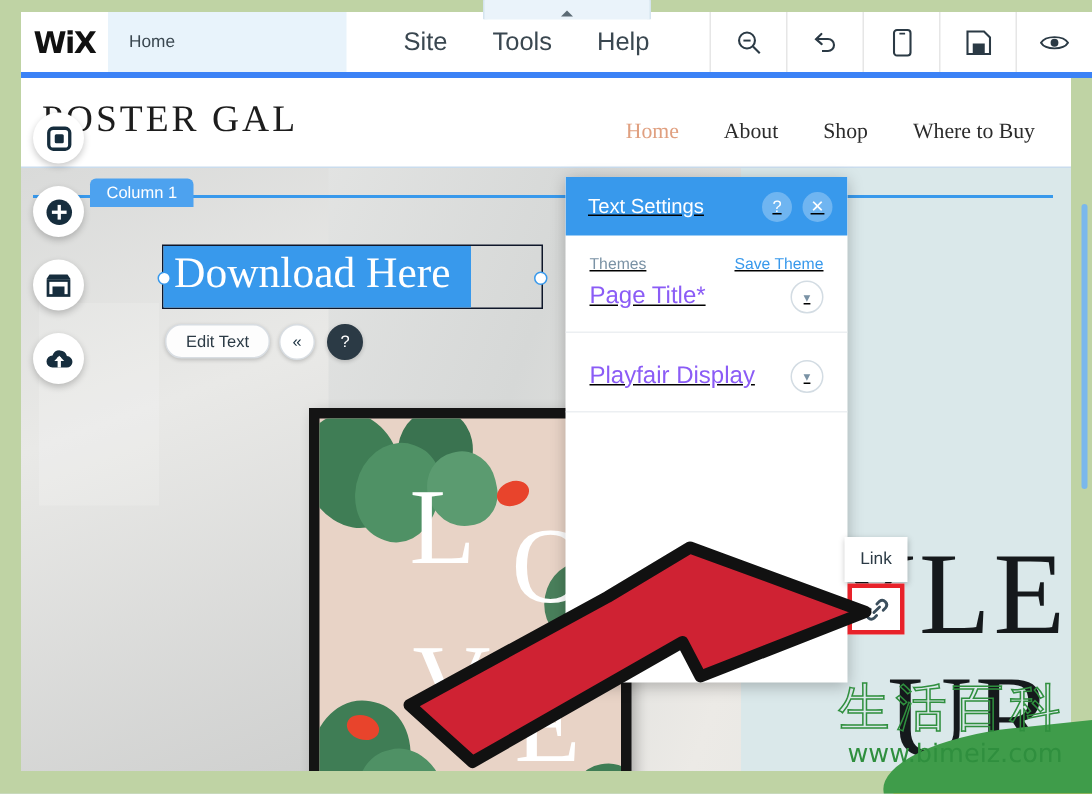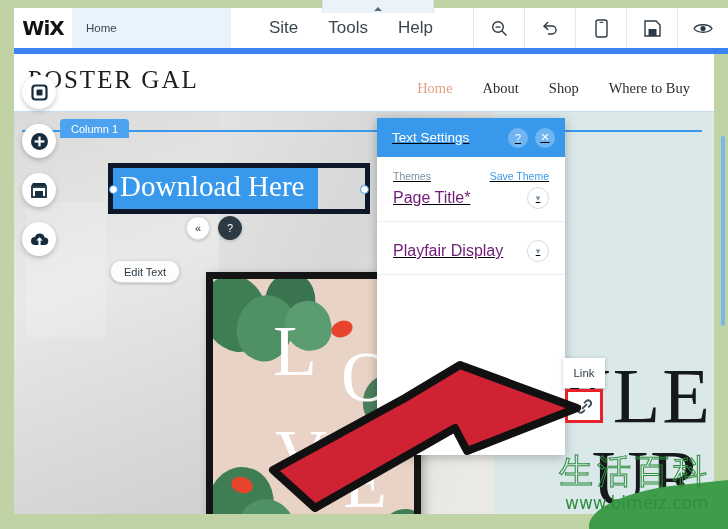--- a/index.html
+++ b/index.html
@@ -9,21 +9,21 @@
   }
   .stage{position:absolute;inset:0;width:728px;height:529px;overflow:hidden;}
 
   
   .green-frame{position:absolute;inset:0;background:#bfd3a4;}
 
   
   .topbar{
     position:absolute;left:14px;top:8px;width:714px;height:40px;
     background:#ffffff;display:flex;align-items:stretch;
-    border-bottom:6px solid #3b82f6;z-index:40;
+    border-bottom:4px solid #3b82f6;z-index:40;
   }
   .tb-logo{
     width:58px;display:flex;align-items:center;justify-content:center;
     font-weight:bold;font-size:20px;letter-spacing:-1px;color:#111;
     font-family:"DejaVu Sans",sans-serif;
   }
   .tb-home{
     background:#e8f3fb;flex:0 0 145px;display:flex;align-items:center;
     padding-left:14px;font-size:11.5px;color:#3a4750;
   }
@@ -139,42 +139,42 @@
     position:absolute;left:22px;top:130px;width:680px;height:2px;
     background:#3899ec;z-index:20;
   }
   .coltab{
     position:absolute;left:60px;top:119px;height:19px;padding:0 11px;
     background:#4da2ef;color:#fff;font-size:11px;border-radius:4px 4px 0 0;
     display:flex;align-items:center;z-index:21;
   }
   .sel-box{
     position:absolute;left:108px;top:163px;width:252px;height:41px;
-    border:5px solid #0f172a;z-index:22;
+    border:1px solid #0f172a;z-index:22;
   }
   .sel-hl{
     position:absolute;left:0;top:0;width:205px;height:100%;
     background:#3899ec;
   }
   .sel-text{
     position:absolute;left:7px;top:2px;font-family:"Liberation Serif",serif;
     font-size:29px;color:#ffffff;white-space:nowrap;
   }
   .handle{
     position:absolute;width:7px;height:7px;border-radius:50%;background:#fff;
     border:1px solid #3899ec;
   }
   .h-l{left:-4px;top:17px;}
   .h-r{right:-4px;top:17px;}
 
   .edit-pill{
     position:absolute;left:110px;top:216px;height:21px;padding:0 13px;
     background:#fdfdfd;border:1px solid #d8dde2;border-radius:11px;
     display:flex;align-items:center;font-size:11px;color:#2b3a45;
-    box-shadow:0 1px 3px rgba(0,0,0,.2);z-index:26;margin-top:44px;
+    box-shadow:0 1px 3px rgba(0,0,0,.2);z-index:26;
   }
   .rnd-btn{
     position:absolute;width:22px;height:22px;border-radius:50%;background:#fff;
     border:1px solid #d8dde2;box-shadow:0 1px 3px rgba(0,0,0,.2);
     display:flex;align-items:center;justify-content:center;
     font-size:11px;color:#162d3d;z-index:26;
   }
   .rb1{left:186px;top:216px;}
   .rb2{left:218px;top:216px;background:#2b3a45;color:#fff;border-color:#2b3a45;}
 
@@ -193,21 +193,21 @@
   .circ-btn{
     width:20px;height:20px;border-radius:50%;background:rgba(255,255,255,.28);
     color:#fff;font-size:11px;display:flex;align-items:center;justify-content:center;
     margin-left:7px;
   }
   .sect{padding:13px 16px 12px 16px;border-bottom:1px solid #eceff2;position:relative;}
   .sect-top{display:flex;justify-content:space-between;align-items:center;}
   .lbl{font-size:10.5px;color:#7a92a5;}
   .lnk{font-size:10.5px;color:#3899ec;}
   .val-row{display:flex;justify-content:space-between;align-items:center;margin-top:5px;}
-  .val{font-size:16px;color:#701a75;}
+  .val{font-size:16px;color:#8b5cf6;}
   .chev{
     width:20px;height:20px;border-radius:50%;border:1px solid #d3dce3;
     display:flex;align-items:center;justify-content:center;color:#7a92a5;font-size:9px;
   }
   .slider{margin-top:14px;height:5px;border-radius:3px;background:#d6e9fb;position:relative;width:160px;}
   .slider-fill{position:absolute;left:0;top:0;height:100%;width:28px;border-radius:3px;background:#3899ec;}
   .slider-knob{
     position:absolute;left:23px;top:-4px;width:12px;height:12px;border-radius:50%;
     background:#3899ec;border:2px solid #fff;box-shadow:0 0 0 1px #c5d8e6;
   }

